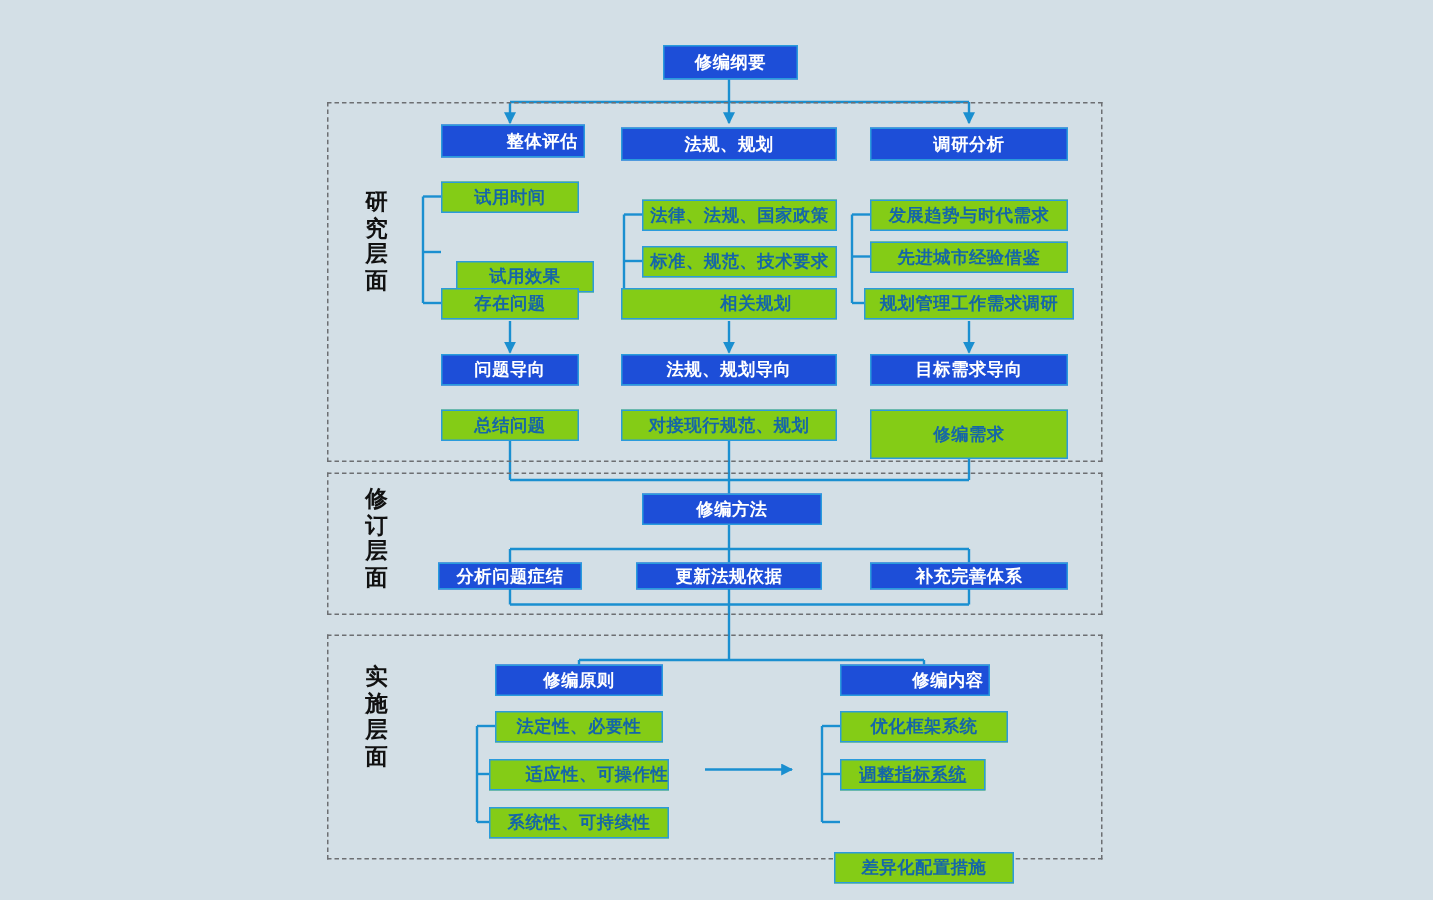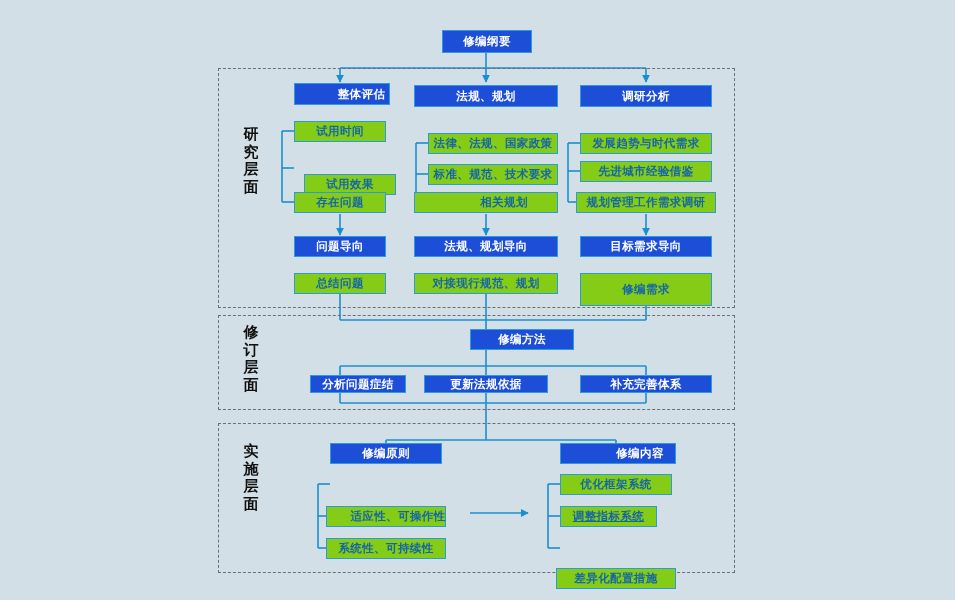--- a/index.html
+++ b/index.html
@@ -162,35 +162,36 @@
   <div class="node light" style="left:580px;top:273px;width:132px;height:33px;">修编需求</div>
 
   <div class="layer-box" style="left:218px;top:315px;width:517px;height:95px;"></div>
   <div class="layer-label" style="left:236px;top:324px;">
     <span>修</span>
     <span>订</span>
     <span>层</span>
     <span>面</span>
   </div>
 
-  <div class="node dark" style="left:428px;top:329px;width:104px;height:21px;margin-left:42px;">修编方法</div>
-  <div class="node dark" style="left:292px;top:375px;width:96px;height:18px;margin-left:18px;">分析问题症结</div>
+  <div class="node dark" style="left:428px;top:329px;width:120px;height:21px;">修编方法</div>
+  <div class="node dark" style="left:292px;top:375px;width:96px;height:18px;">分析问题症结</div>
   <div class="node dark" style="left:424px;top:375px;width:124px;height:18px;">更新法规依据</div>
   <div class="node dark" style="left:580px;top:375px;width:132px;height:18px;">补充完善体系</div>
 
   <div class="layer-box" style="left:218px;top:423px;width:517px;height:150px;"></div>
   <div class="layer-label" style="left:236px;top:443px;">
     <span>实</span>
     <span>施</span>
     <span>层</span>
     <span>面</span>
   </div>
 
   <div class="node dark" style="left:330px;top:443px;width:112px;height:21px;">修编原则</div>
+  <div class="node light" style="left:330px;top:474px;width:112px;height:21px;">法定性、必要性</div>
   <div class="node light" style="left:326px;top:506px;width:120px;height:21px;padding-left:24px;">适应性、可操作性</div>
   <div class="node light" style="left:326px;top:538px;width:120px;height:21px;">系统性、可持续性</div>
 
-  <div class="node dark" style="left:560px;top:443px;width:116px;height:21px;padding-left:44px;">修编内容</div>
+  <div class="node dark" style="left:560px;top:443px;width:100px;height:21px;padding-left:44px;">修编内容</div>
   <div class="node light" style="left:560px;top:474px;width:112px;height:21px;">优化框架系统</div>
   <div class="node light" style="left:560px;top:506px;width:97px;height:21px;text-decoration:underline;">调整指标系统</div>
   <div class="node light" style="left:556px;top:538px;width:120px;height:21px;margin-top:30px;">差异化配置措施</div>
 
 </div>
 
 </body></html>

